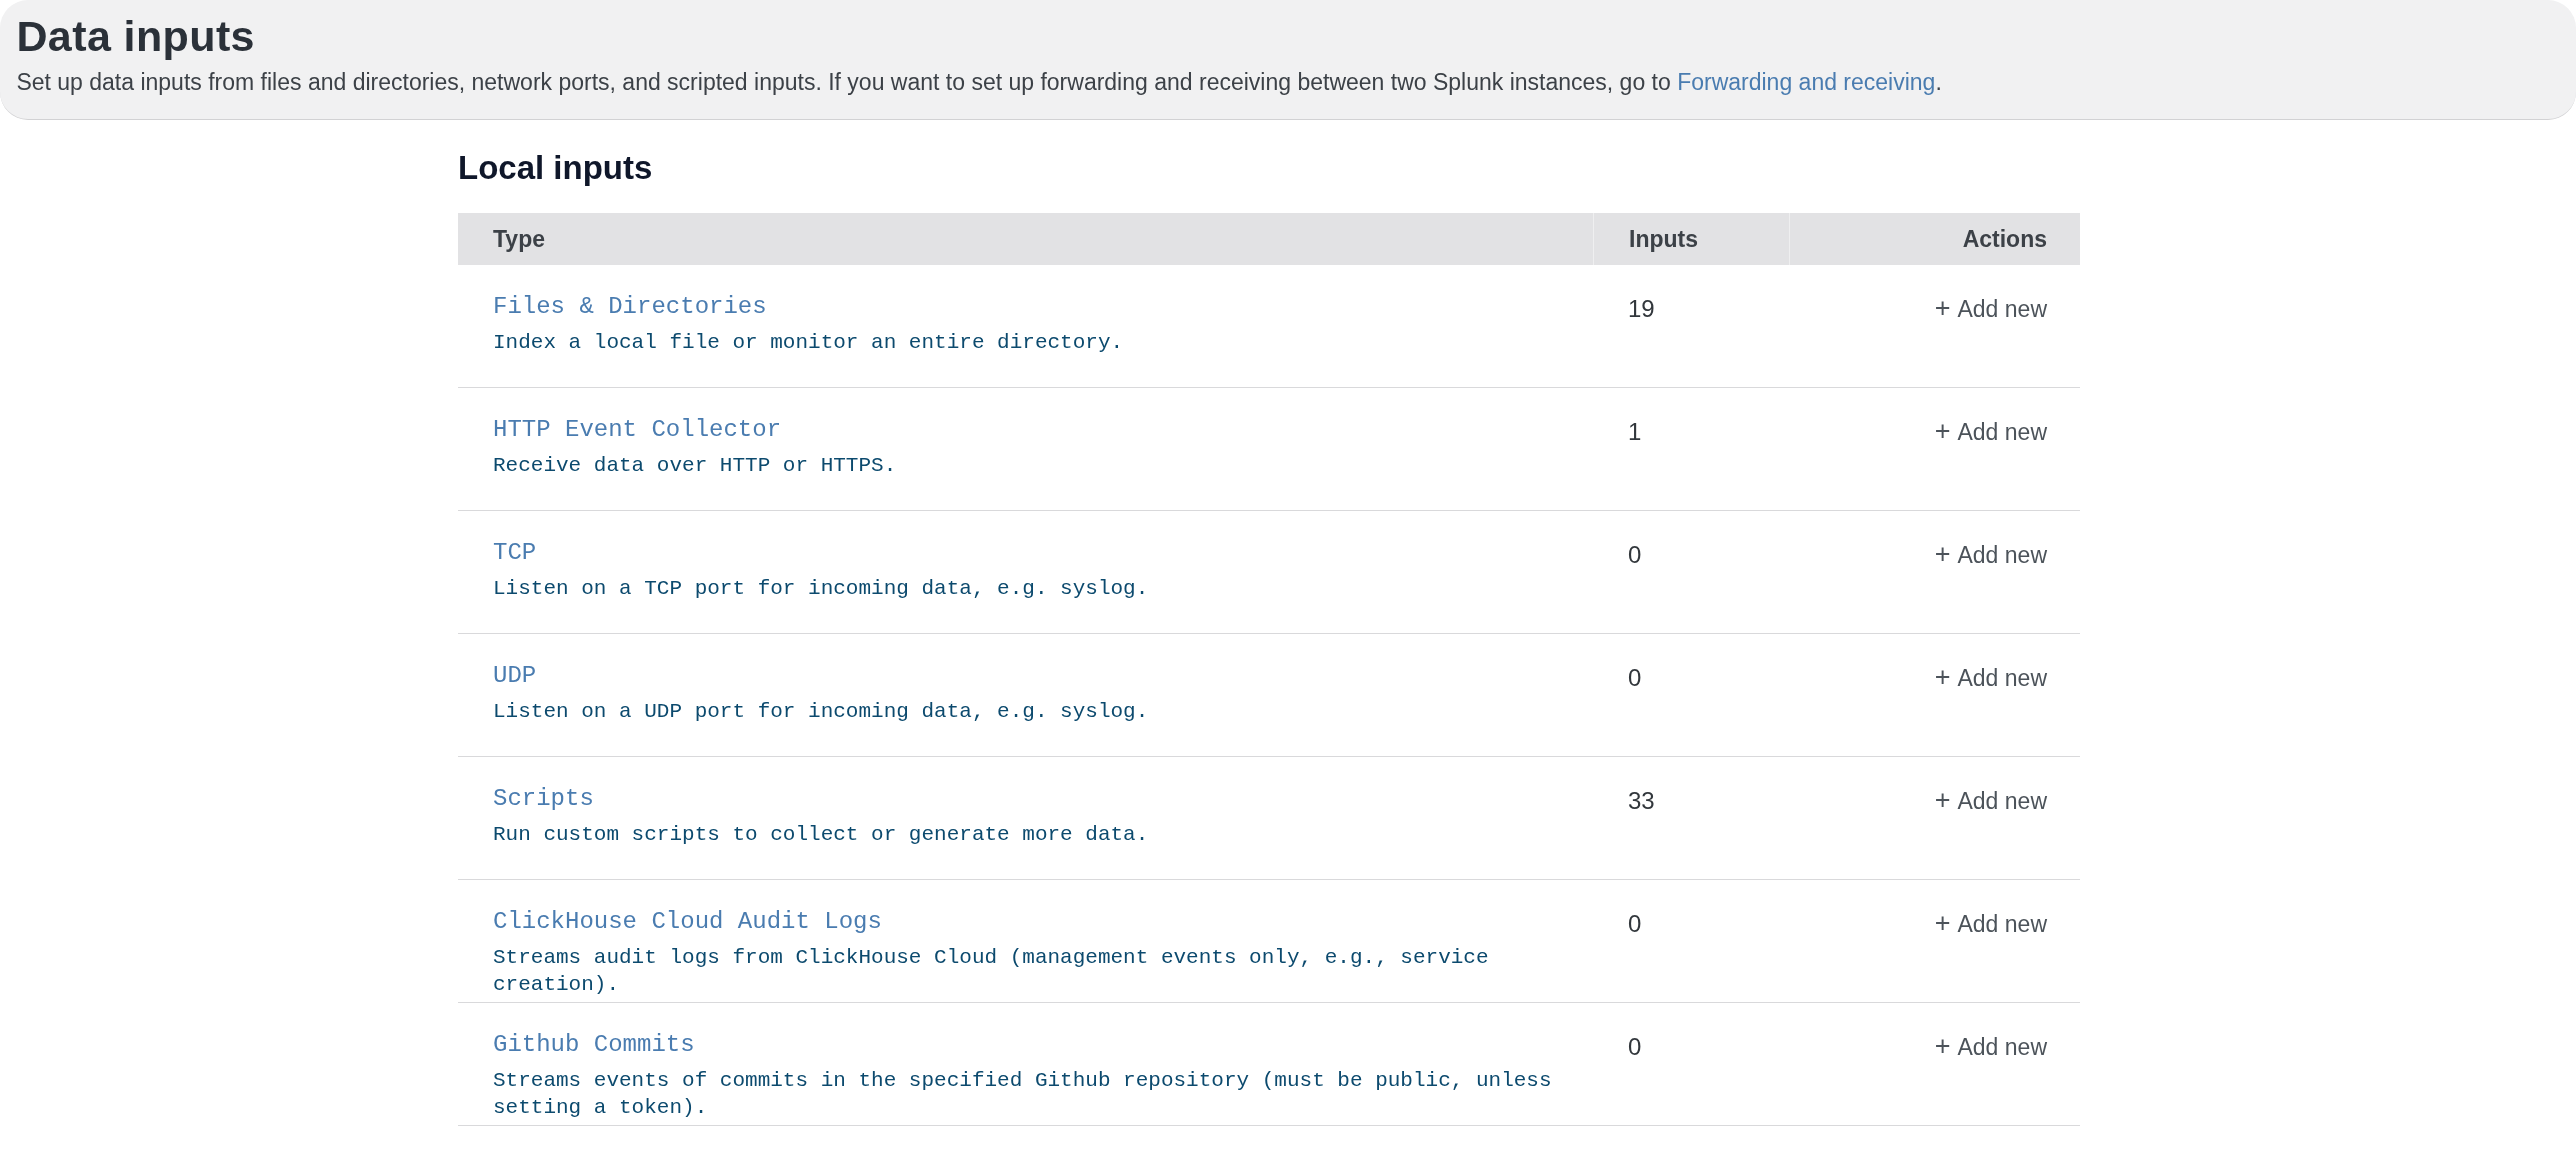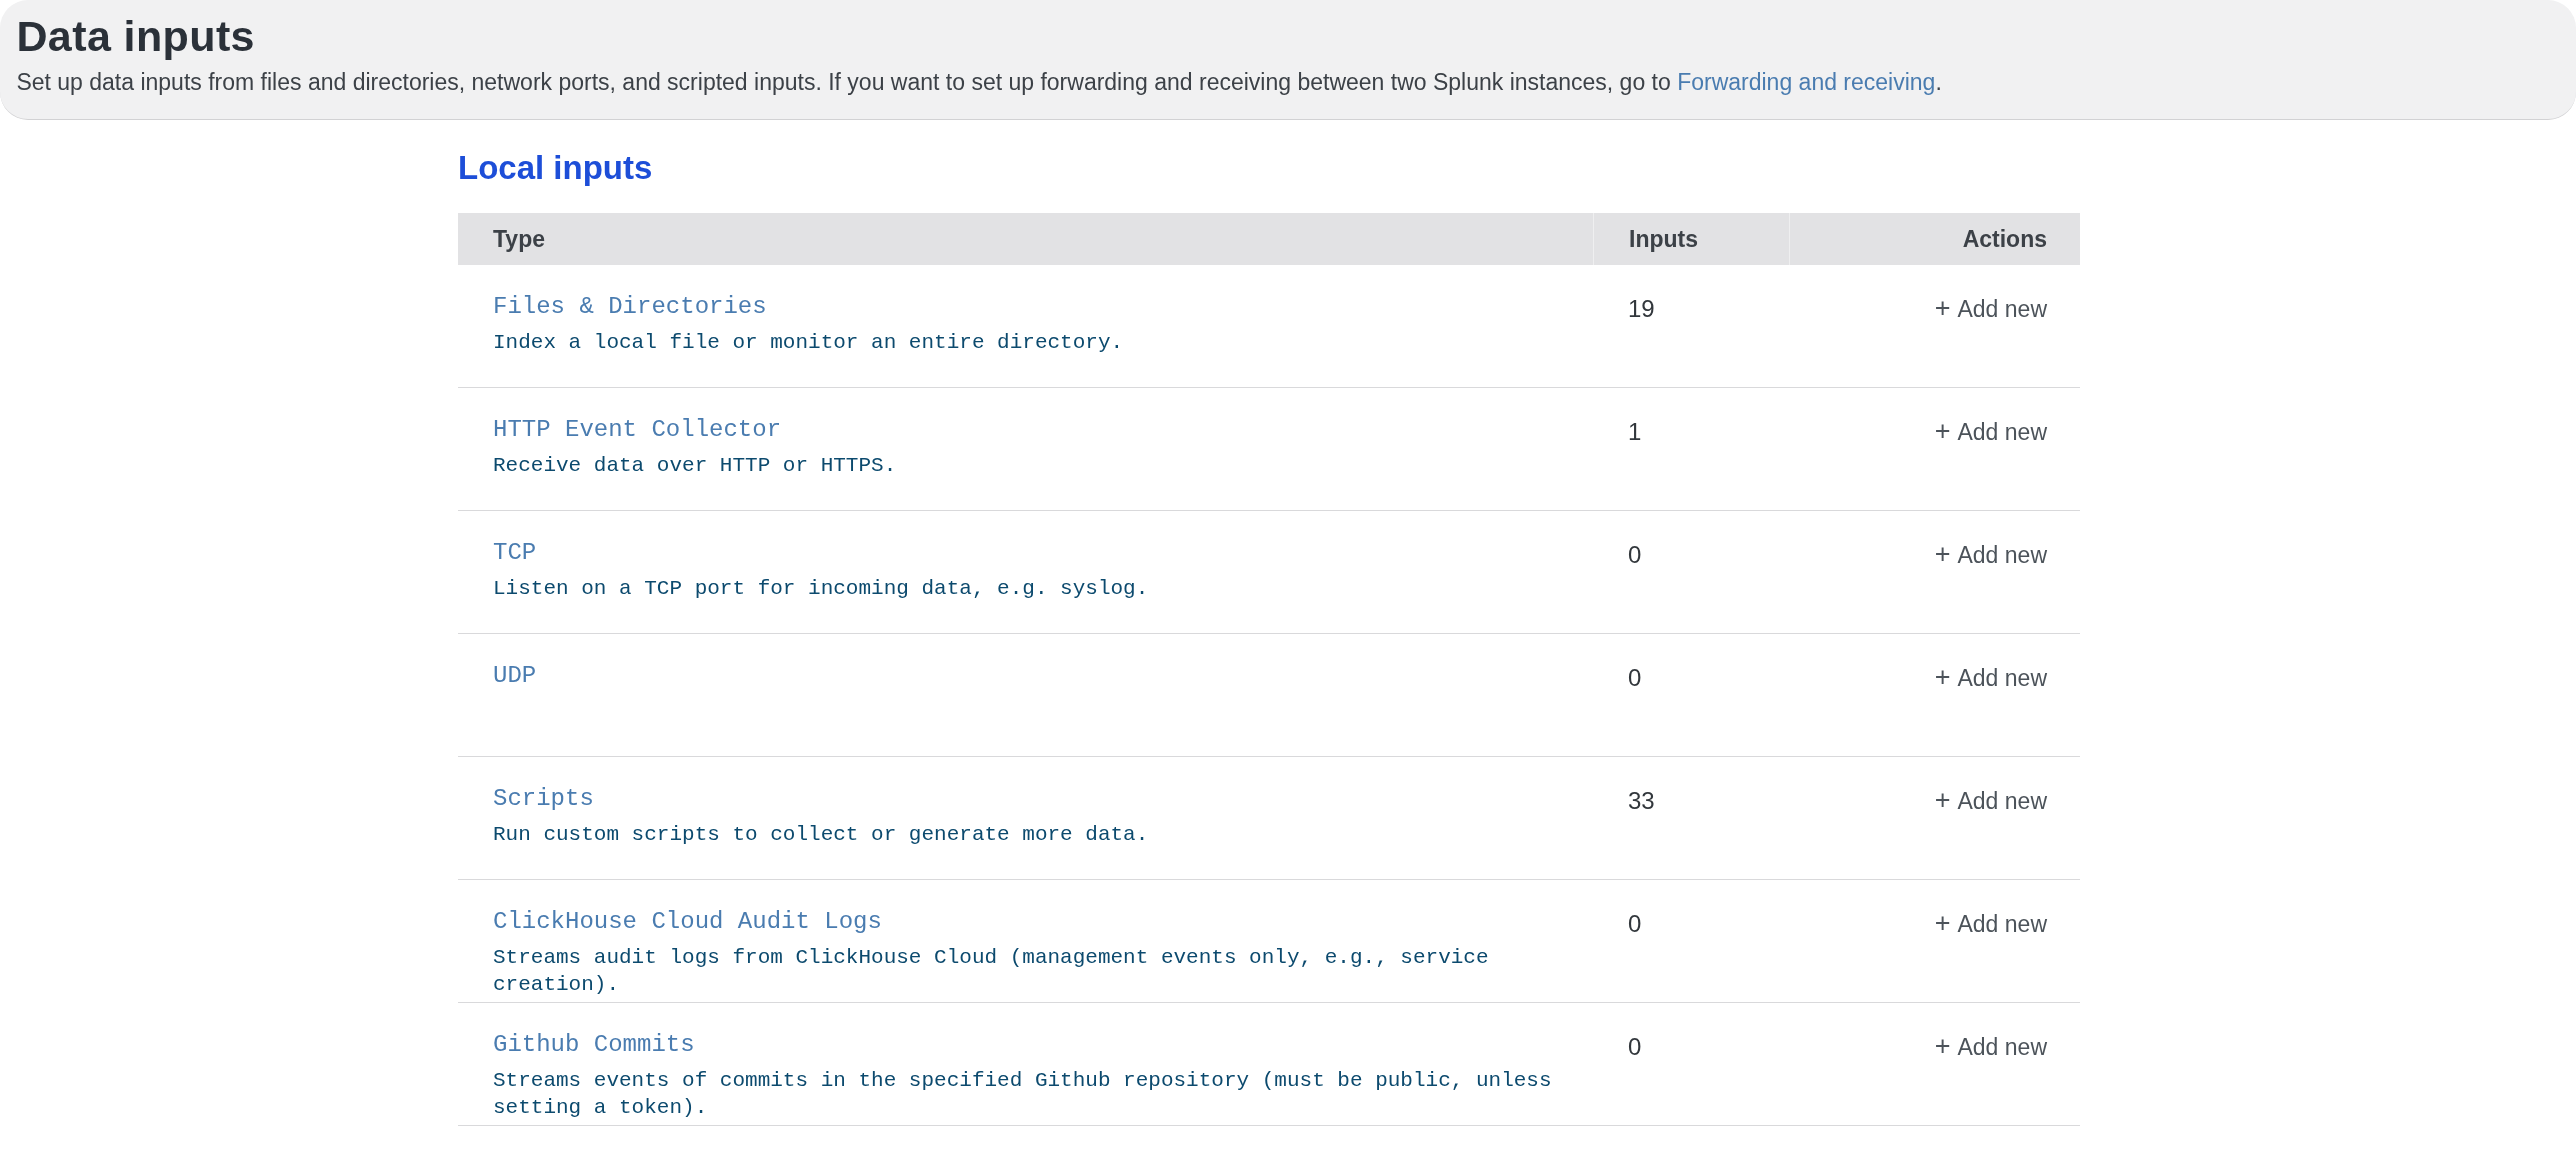--- a/index.html
+++ b/index.html
@@ -46,21 +46,21 @@
   }
 
   
   .section {
     padding-left: 458px;
     padding-top: 29px;
   }
   .section-heading {
     font-size: 33px;
     font-weight: 700;
-    color: #1d4ed8;
+    color: #0f172a;
     margin: 0 0 26px 0;
   }
 
   
   .inputs-table {
     width: 1622px;
   }
   .table-header {
     display: flex;
     background: #e2e2e4;
@@ -189,20 +189,21 @@
     <div class="cell-actions">
       <span class="add-new">
         <span class="plus">+</span>
         <span>Add new</span>
       </span>
     </div>
   </div>
           <div class="table-row">
     <div class="cell-type">
       <a class="row-name link">UDP</a>
+      <div class="row-desc">Listen on a UDP port for incoming data, e.g. syslog.</div>
     </div>
     <div class="cell-inputs">0</div>
     <div class="cell-actions">
       <span class="add-new">
         <span class="plus">+</span>
         <span>Add new</span>
       </span>
     </div>
   </div>
           <div class="table-row">

